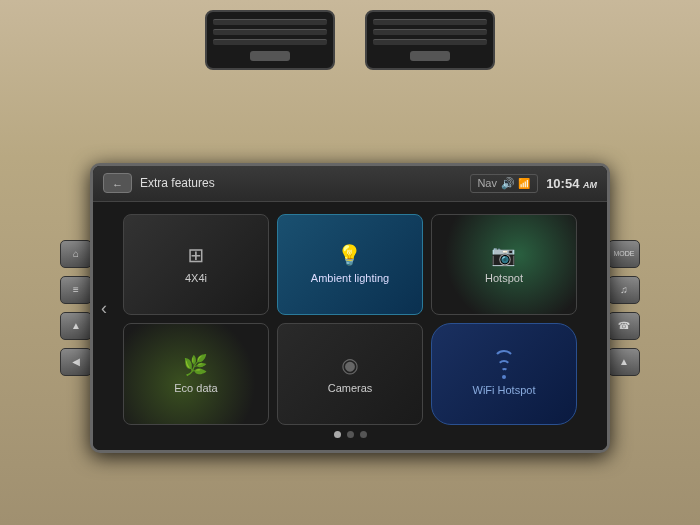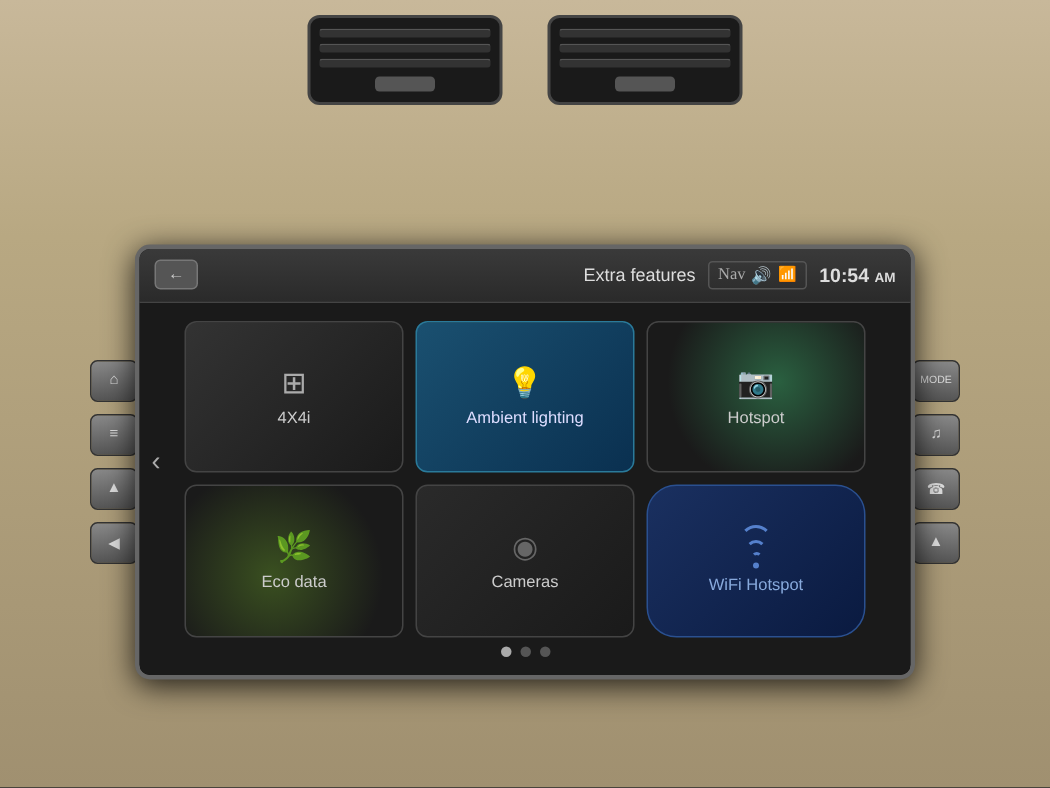--- a/index.html
+++ b/index.html
@@ -141,33 +141,31 @@
       cursor: pointer;
       display: flex;
       align-items: center;
       gap: 3px;
     }
 
     .header-title {
       color: #ddd;
       font-size: 12px;
       flex: 1;
-      text-align: right;
     }
 
     .header-nav {
       color: #aaa;
       font-size: 11px;
       display: flex;
       align-items: center;
       gap: 4px;
       border: 1px solid #555;
       padding: 2px 6px;
       border-radius: 3px;
-      font-family: Liberation Serif, serif;
     }
 
     .header-time {
       color: #ddd;
       font-size: 13px;
       font-weight: bold;
     }
 
     
     .main-content {
@@ -340,21 +338,21 @@
         <span>←</span>
       </button>
       <span class="header-title">Extra features</span>
       <div class="header-nav">
         <span>Nav</span>
         <span>🔊</span>
         <span style="font-size:10px;">📶</span>
       </div>
       <span class="header-time">
         <span>10:54</span>
-        <span style="font-size:9px;">AM</span>
+        <span style="font-size:9px;font-style:italic;">AM</span>
       </span>
     </div>
 
     <div class="main-content">
 
       <div class="nav-arrow-left">‹</div>
 
       <div class="grid-container">
 
         <div class="grid-item item-4x4i">

